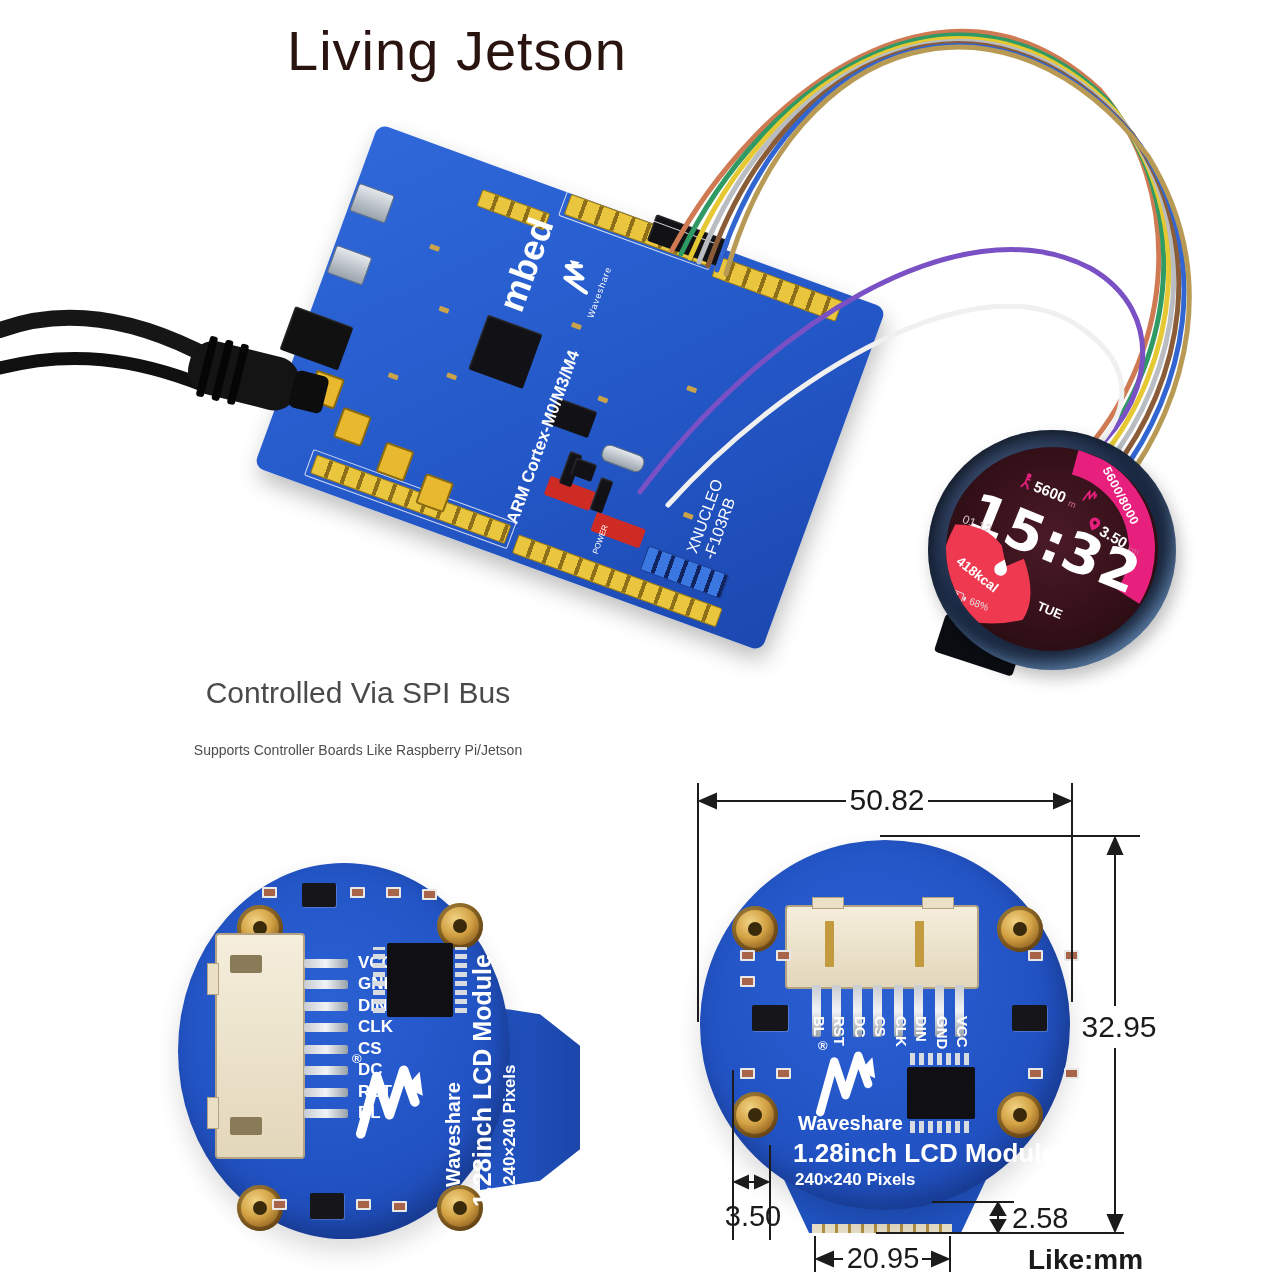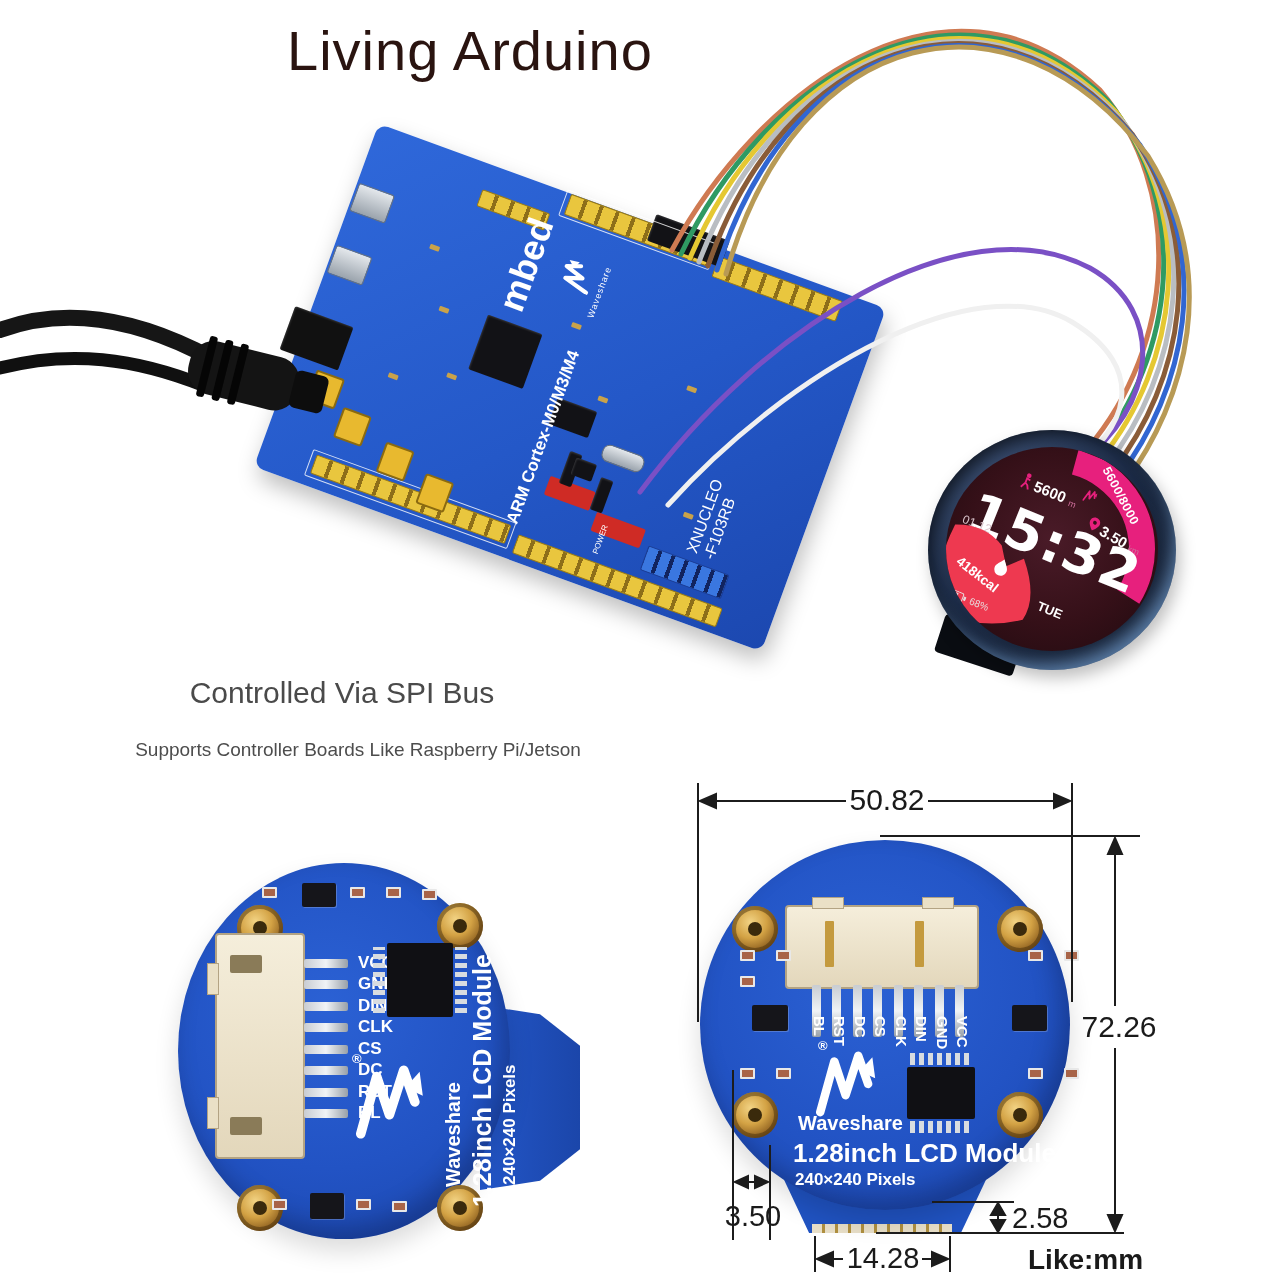--- a/index.html
+++ b/index.html
@@ -2,21 +2,21 @@
 <html><head>
 <meta charset="utf-8">
 <style>
   html,body{margin:0;padding:0;background:#fff;}
   #canvas{position:relative;width:1275px;height:1275px;background:#fff;overflow:hidden;
           font-family:"Liberation Sans",sans-serif;color:#222;}
   .abs{position:absolute;}
   
   #title{left:287px;top:18px;font-size:56px;font-weight:400;color:#2a1410;letter-spacing:1px;}
   .heading{font-size:30px;color:#4a4a4a;text-align:center;}
-  .subtext{font-size:19px;line-height:28px;color:#4d4d4d;text-align:center;}
+  .subtext{font-size:14px;line-height:28px;color:#4d4d4d;text-align:center;}
   .dimlabel{font-size:29px;color:#1a1a1a;text-align:center;white-space:nowrap;z-index:8;}
   
   #board{left:300px;top:205px;width:540px;height:365px;transform:rotate(20deg);
          background:linear-gradient(135deg,#2f68da 0%,#2458c8 55%,#1c48b0 100%);
          border-radius:10px;z-index:2;box-shadow:6px 10px 22px rgba(0,0,0,.25);}
   .hdr{background:#e9c63e;background-image:repeating-linear-gradient(90deg,transparent 0 13px,rgba(80,52,0,.6) 13px 17px);
        border:1px solid #9a7a14;border-radius:2px;}
   .silk{border:1px solid rgba(255,255,255,.8);border-radius:2px;}
   .chip{background:#121216;border-radius:2px;box-shadow:inset 1px 1px 2px rgba(255,255,255,.15);}
   .usb{background:linear-gradient(180deg,#e4e8ec,#9aa3ac);border:1px solid #6a737c;border-radius:3px;}
@@ -67,21 +67,21 @@
   <defs>
     <symbol id="wslogo" viewBox="0 0 44 48">
       <path d="M3 44 L13 8 L21 32 L30 4 L37 24" fill="none" stroke="currentColor" stroke-width="6" stroke-linecap="round" stroke-linejoin="round"></path>
       <path d="M31 15 L40 5 L42 20 Z" fill="currentColor"></path>
     </symbol>
   </defs>
 </svg>
 
 <div id="canvas">
 
-  <div id="title" class="abs">Living Arduino</div>
+  <div id="title" class="abs">Living Jetson</div>
 
   <div id="board" class="abs">
     <div class="abs hdr" style="left:205px;top:0;width:150px;height:20px;"></div>
     <div class="abs hdr" style="left:365px;top:8px;width:130px;height:20px;"></div>
     <div class="abs hdr" style="left:120px;top:26px;width:70px;height:16px;"></div>
     <div class="abs chip" style="left:292px;top:-10px;width:78px;height:28px;"></div>
     <div class="abs hdr" style="left:55px;top:332px;width:205px;height:18px;"></div>
     <div class="abs hdr" style="left:272px;top:338px;width:215px;height:18px;"></div>
     <div class="abs silk" style="left:50px;top:328px;width:214px;height:26px;"></div>
     <div class="abs silk" style="left:200px;top:-3px;width:158px;height:26px;"></div>
@@ -176,21 +176,21 @@
         <svg class="abs" style="left:26px;top:176px;" width="19" height="10" viewBox="0 0 19 10">
           <rect x="0.5" y="0.5" width="15" height="9" rx="2" fill="none" stroke="#e8d8da"></rect>
           <rect x="2" y="2" width="8" height="6" fill="#e8d8da"></rect>
           <rect x="16.5" y="3" width="2.5" height="4" fill="#e8d8da"></rect>
         </svg>
         <span class="abs" style="left:49px;top:175px;font-size:10px;color:#e8d8da;">68%</span>
       </div>
     </div>
   </div>
 
-  <div class="abs heading" style="left:92px;top:676px;width:500px;">Controlled Via SPI Bus</div>
+  <div class="abs heading" style="left:108px;top:676px;width:500px;">Controlled Via SPI Bus</div>
   <div class="abs subtext" style="left:108px;top:736px;width:500px;">
     <div>Supports Controller Boards Like Raspberry Pi/Jetson</div>
   </div>
 
   <div class="abs" style="left:160px;top:855px;width:430px;height:395px;z-index:1;">
     <div class="abs" style="left:320px;top:150px;width:100px;height:185px;background:linear-gradient(90deg,#2356c8,#1b46aa);clip-path:polygon(0 0,60% 5%,100% 22%,100% 78%,60% 95%,0 100%);border-radius:0 14px 14px 0;"></div>
     <div class="abs disc" style="left:18px;top:8px;width:332px;height:376px;"></div>
     <div class="abs screw" style="left:77px;top:50px;"></div>
     <div class="abs screw" style="left:277px;top:48px;"></div>
     <div class="abs screw" style="left:77px;top:330px;"></div>
@@ -316,19 +316,19 @@
       <polygon points="817,1259 833,1252 833,1266"></polygon>
       <polygon points="948,1259 932,1252 932,1266"></polygon>
       <line x1="733" y1="1070" x2="733" y2="1240"></line>
       <line x1="770" y1="1145" x2="770" y2="1240"></line>
       <line x1="737" y1="1182" x2="766" y2="1182"></line>
       <polygon points="735,1182 748,1176 748,1188"></polygon>
       <polygon points="768,1182 755,1176 755,1188"></polygon>
     </g>
   </svg>
   <div class="abs dimlabel" style="left:846px;top:783px;width:82px;font-size:30px;">50.82</div>
-  <div class="abs dimlabel" style="left:1080px;top:1010px;width:78px;font-size:30px;">72.26</div>
+  <div class="abs dimlabel" style="left:1080px;top:1010px;width:78px;font-size:30px;">32.95</div>
   <div class="abs dimlabel" style="left:1012px;top:1202px;width:70px;text-align:left;">2.58</div>
-  <div class="abs dimlabel" style="left:840px;top:1242px;width:86px;">14.28</div>
+  <div class="abs dimlabel" style="left:840px;top:1242px;width:86px;">20.95</div>
   <div class="abs dimlabel" style="left:714px;top:1200px;width:78px;">3.50</div>
   <div class="abs dimlabel" style="left:1028px;top:1244px;width:130px;text-align:left;font-weight:700;font-size:28px;">Like:mm</div>
 
 </div>
 
 </body></html>

